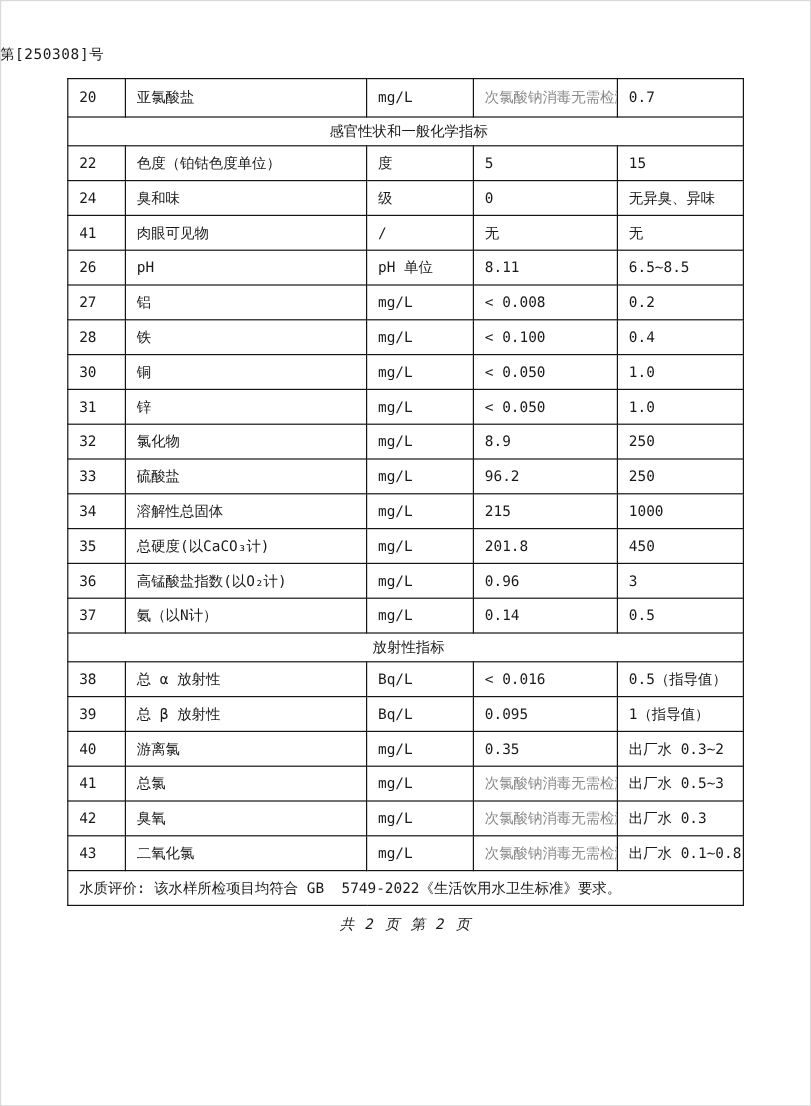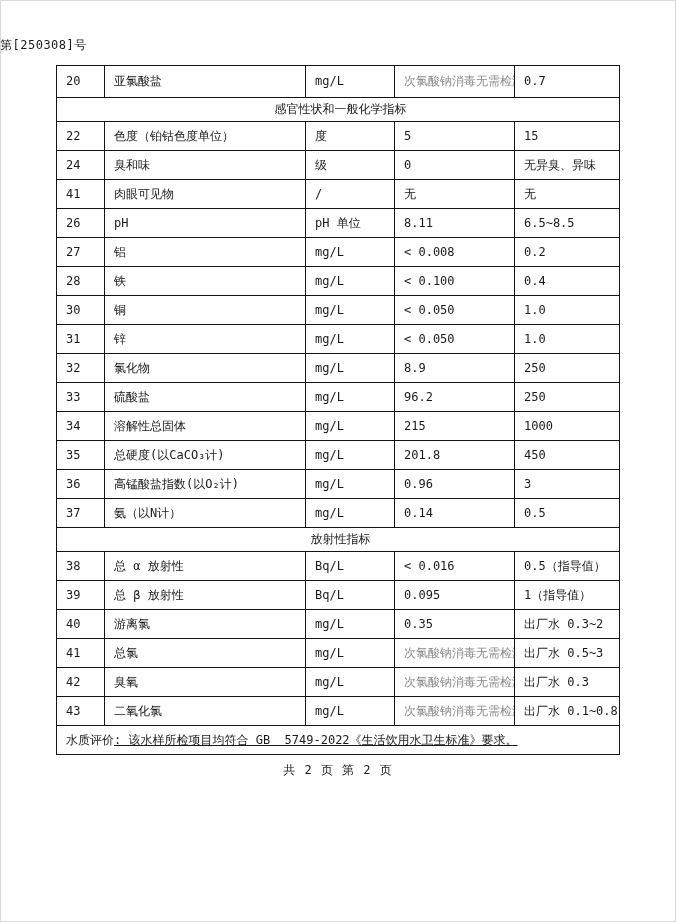--- a/index.html
+++ b/index.html
@@ -38,26 +38,27 @@
     white-space:nowrap;
   }
   tr.row-tall td{height:31px;}
   tr.section-row td{height:23px;text-align:center;}
   td.note{
     color:#8a8a8a;
     font-size:9px;
   }
   tr.eval-row td{height:28px;white-space:normal;}
   .eval-label{font-weight:normal;}
-  .eval-text{white-space:pre-wrap;text-decoration:underline;}
+  .eval-text{white-space:pre-wrap;}
   .page-footer{
     text-align:center;
     font-size:12px;
     margin-top:7px;
     letter-spacing:1px;
+    font-style:italic;
   }
 </style>
 </head>
 <body>
 
 <div class="page-frame"></div>
 
 <div class="doc-number">第[250308]号</div>
 
 <table class="report">

